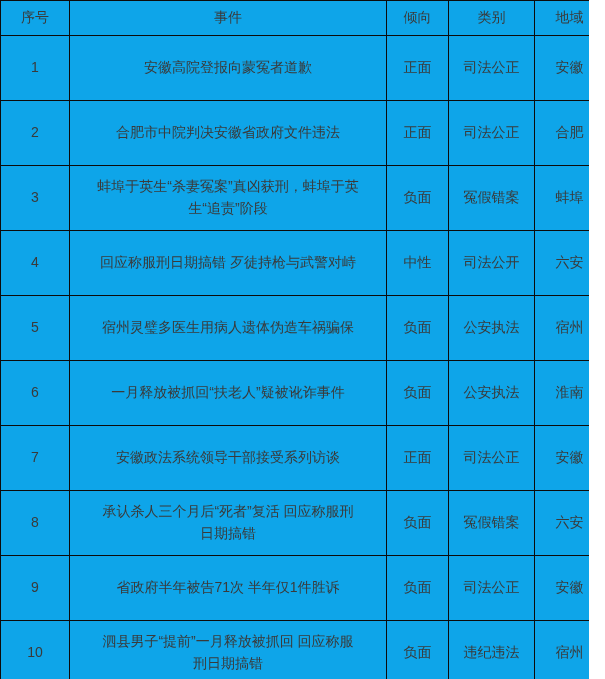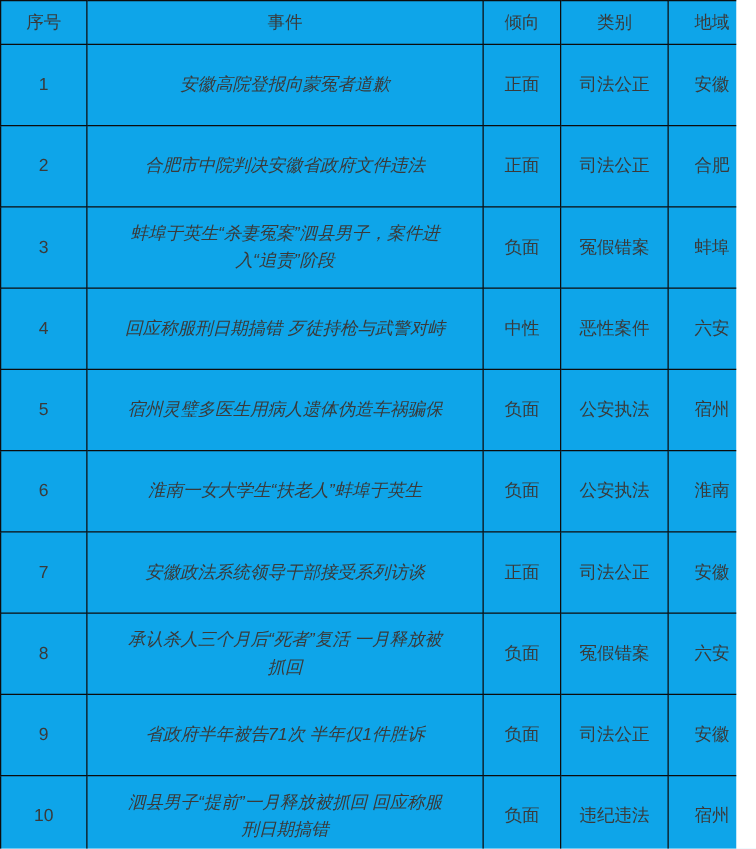--- a/index.html
+++ b/index.html
@@ -38,21 +38,20 @@
     overflow: hidden;
   }
   table.events-table thead th {
     height: 30px;
   }
   table.events-table tbody td {
     height: 60px;
   }
   table.events-table td.event-cell {
     padding: 2px 26px;
-    font-style: italic;
   }
 </style>
 </head>
 <body>
 
 <div class="page">
   <table class="events-table">
     <colgroup>
       <col class="c-no">
         <col class="c-event">
@@ -79,56 +78,56 @@
       </tr>
       <tr>
         <td>2</td>
         <td class="event-cell">合肥市中院判决安徽省政府文件违法</td>
         <td>正面</td>
         <td>司法公正</td>
         <td>合肥</td>
       </tr>
       <tr>
         <td>3</td>
-        <td class="event-cell">蚌埠于英生“杀妻冤案”泗县男子，案件进入“追责”阶段</td>
+        <td class="event-cell">蚌埠于英生“杀妻冤案”真凶获刑，蚌埠于英生“追责”阶段</td>
         <td>负面</td>
         <td>冤假错案</td>
         <td>蚌埠</td>
       </tr>
       <tr>
         <td>4</td>
         <td class="event-cell">回应称服刑日期搞错 歹徒持枪与武警对峙</td>
         <td>中性</td>
-        <td>恶性案件</td>
+        <td>司法公开</td>
         <td>六安</td>
       </tr>
       <tr>
         <td>5</td>
         <td class="event-cell">宿州灵璧多医生用病人遗体伪造车祸骗保</td>
         <td>负面</td>
         <td>公安执法</td>
         <td>宿州</td>
       </tr>
       <tr>
         <td>6</td>
-        <td class="event-cell">淮南一女大学生“扶老人”蚌埠于英生</td>
+        <td class="event-cell">一月释放被抓回“扶老人”疑被讹诈事件</td>
         <td>负面</td>
         <td>公安执法</td>
         <td>淮南</td>
       </tr>
       <tr>
         <td>7</td>
         <td class="event-cell">安徽政法系统领导干部接受系列访谈</td>
         <td>正面</td>
         <td>司法公正</td>
         <td>安徽</td>
       </tr>
       <tr>
         <td>8</td>
-        <td class="event-cell">承认杀人三个月后“死者”复活 一月释放被抓回</td>
+        <td class="event-cell">承认杀人三个月后“死者”复活 回应称服刑日期搞错</td>
         <td>负面</td>
         <td>冤假错案</td>
         <td>六安</td>
       </tr>
       <tr>
         <td>9</td>
         <td class="event-cell">省政府半年被告71次 半年仅1件胜诉</td>
         <td>负面</td>
         <td>司法公正</td>
         <td>安徽</td>

